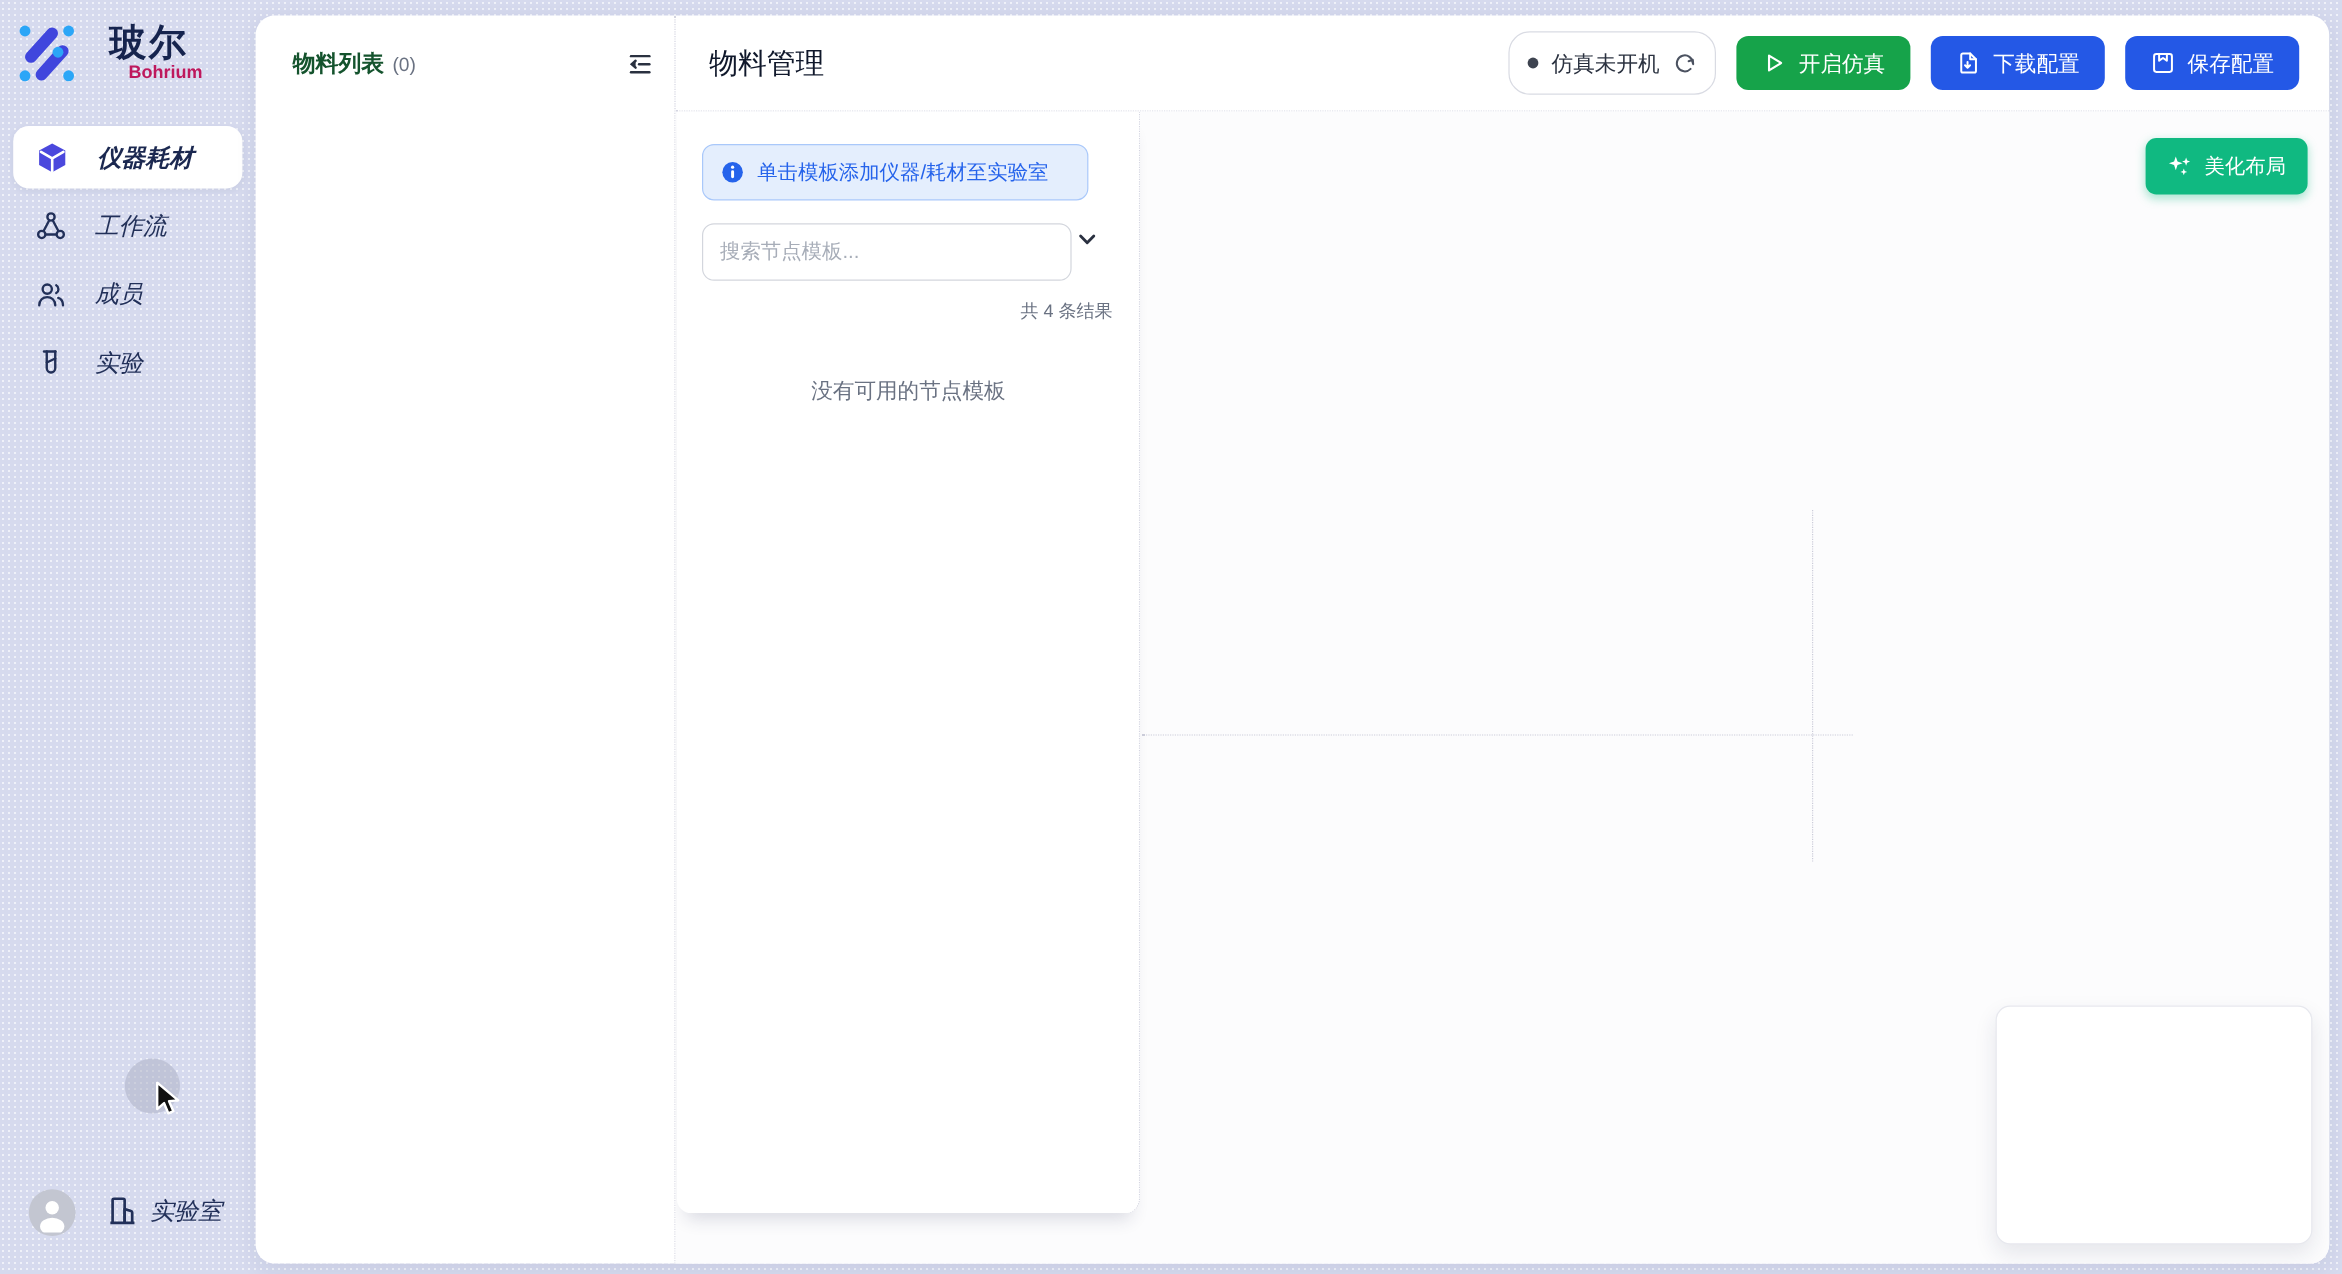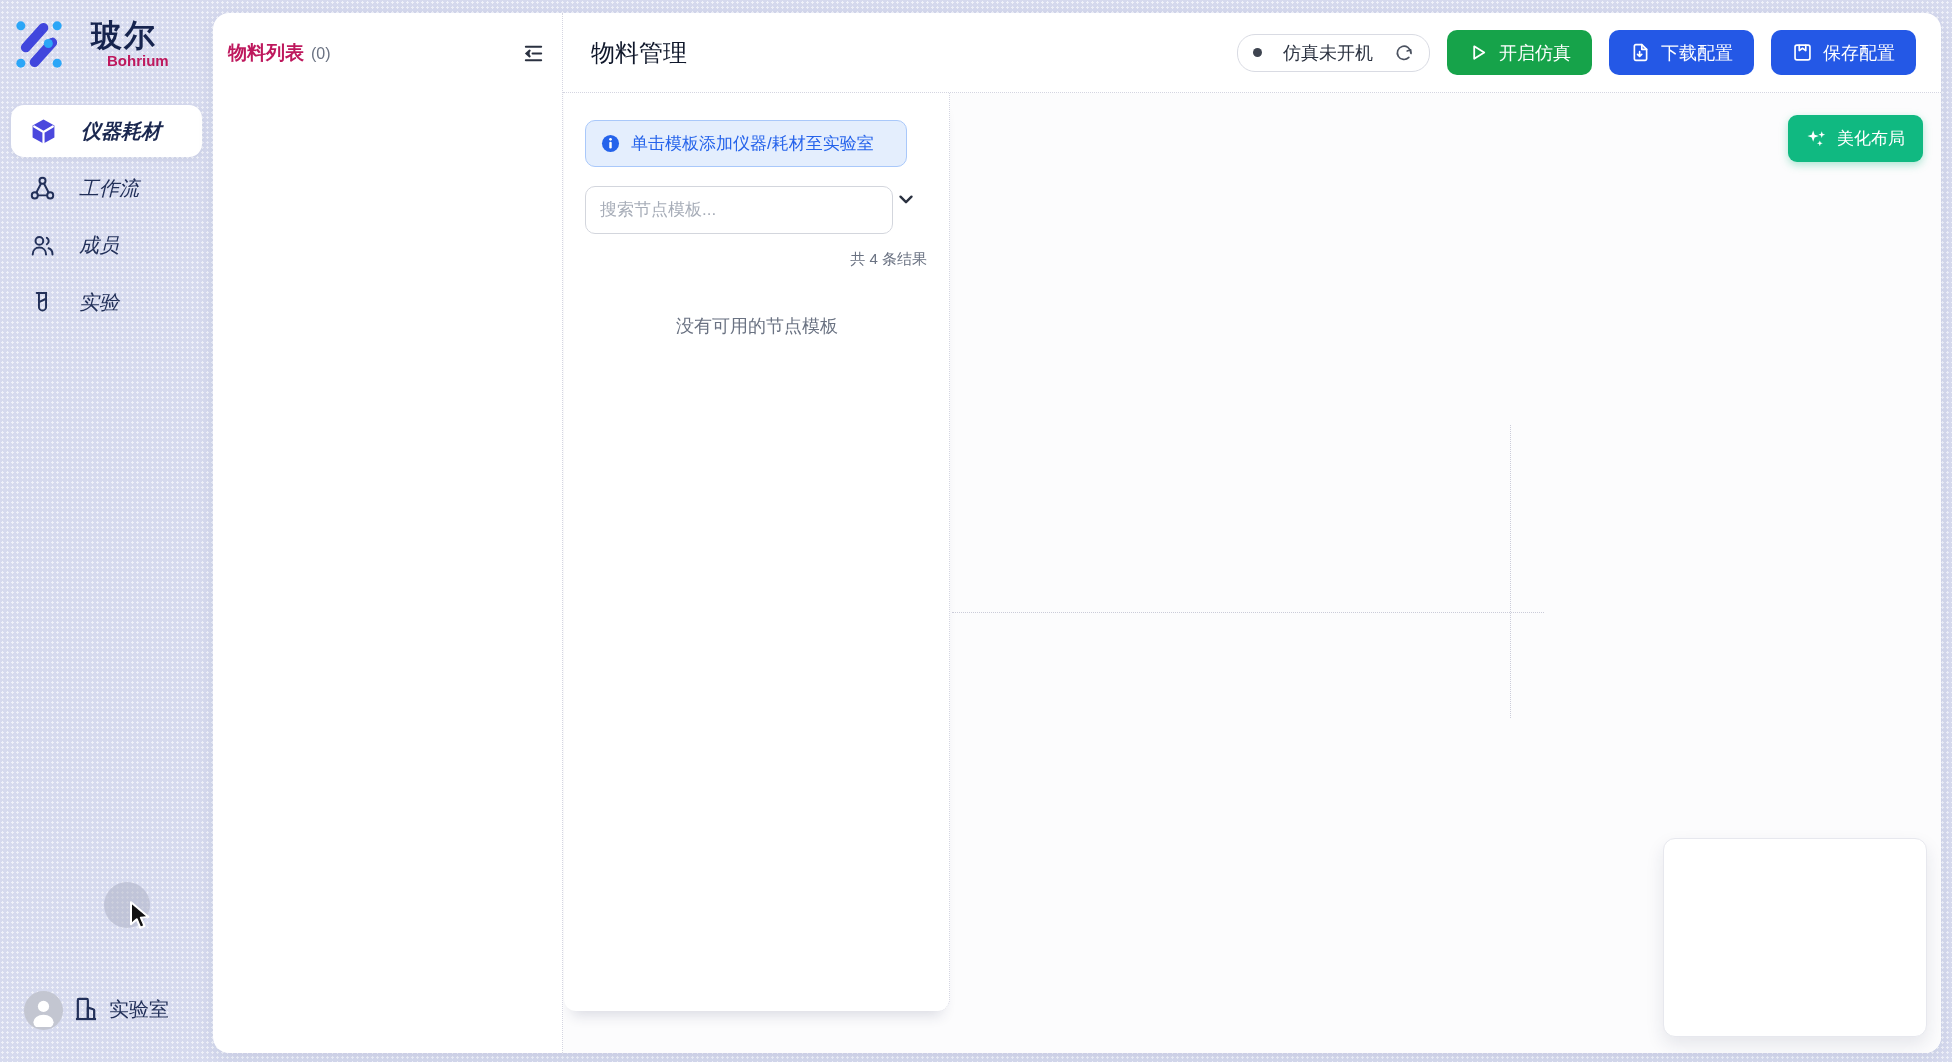--- a/index.html
+++ b/index.html
@@ -24,44 +24,44 @@
   .nav-item .label { font-size:20px; color:#223059;font-style:italic; }
   .nav-item.active { background:#fff; box-shadow:0 2px 6px rgba(30,40,90,.07); }
   .nav-item.active .label { font-weight:bold; color:#1b2850; }
   .hover-halo { position:absolute; left:104px; top:882px; width:46px; height:46px; border-radius:50%;
                 background:#aeb2c6; opacity:.55; }
   .cursor { position:absolute; left:128px; top:901px; }
   .side-footer { position:absolute; left:0; bottom:0; width:213px; height:70px; }
   .avatar { position:absolute; left:24px; top:-1px; width:39px; height:39px; border-radius:50%;
             background:#c3c6d1; overflow:hidden; }
   .avatar svg { margin:6px auto 0; }
-  .lab-row { position:absolute; left:72px; top:3px; display:flex; align-items:center; gap:9px; cursor:pointer; }
+  .lab-row { position:absolute; left:88px; top:3px; display:flex; align-items:center; gap:9px; cursor:pointer;font-style:italic; }
   .lab-row .label { font-size:20px; color:#223059; }
 
   
   .main-panel { position:absolute; left:213px; top:13px; width:1728px; height:1040px;
                 background:#fff; border-radius:16px; box-shadow:0 4px 18px rgba(30,40,90,.08); }
 
   .material-col { position:absolute; left:0; top:0; width:349px; height:100%; }
   .material-head { height:80px; display:flex; align-items:center; justify-content:space-between;
                    padding:0 16px 0 15px; }
-  .material-title { font-size:19px; font-weight:bold; color:#be185d; }
+  .material-title { font-size:19px; font-weight:bold; color:#14532d;margin-left:16px; }
   .material-count { font-size:16px; font-weight:normal; color:#6a7282; margin-left:7px; }
   .fold-btn { width:26px; height:26px; display:flex; align-items:center; justify-content:center; cursor:pointer; }
 
   .v-divider { position:absolute; left:349px; top:0; bottom:0; width:0; border-left:1px dotted #d4d5e1; }
 
   .content-head { position:absolute; left:350px; right:0; top:0; height:80px;
                   border-bottom:1px dotted #d4d5e1; display:flex; align-items:center;
                   padding:0 25px 0 28px; }
   .page-title { font-size:24px; font-weight:normal; color:#10182b; }
   .head-spacer { flex:1; }
 
-  .status-pill { height:38px; border:1px solid #d9dbe3; border-radius:18px; background:#fff;
-                 display:flex; align-items:center; gap:21px; padding:0 15px; cursor:pointer; }
+  .status-pill { height:53px; border:1px solid #d9dbe3; border-radius:18px; background:#fff;
+                 display:flex; align-items:center; gap:11px; padding:0 15px; cursor:pointer; }
   .status-dot { width:9px; height:9px; border-radius:50%; background:#3e4450; }
   .status-label { font-size:18px; color:#2b3240; font-weight:500; white-space:nowrap; }
 
   .btn { height:45px; border-radius:10px; border:none; display:flex; align-items:center;
          gap:10px; padding:0 21px; margin-left:17px; cursor:pointer; color:#fff;
          font-size:18px; font-weight:500; white-space:nowrap;
          font-family:"Liberation Sans","DejaVu Sans",sans-serif; }
   .btn-green { background:var(--accent-green,#16a34a); }
   .btn-blue  { background:var(--accent-blue,#2458e6); }
 

